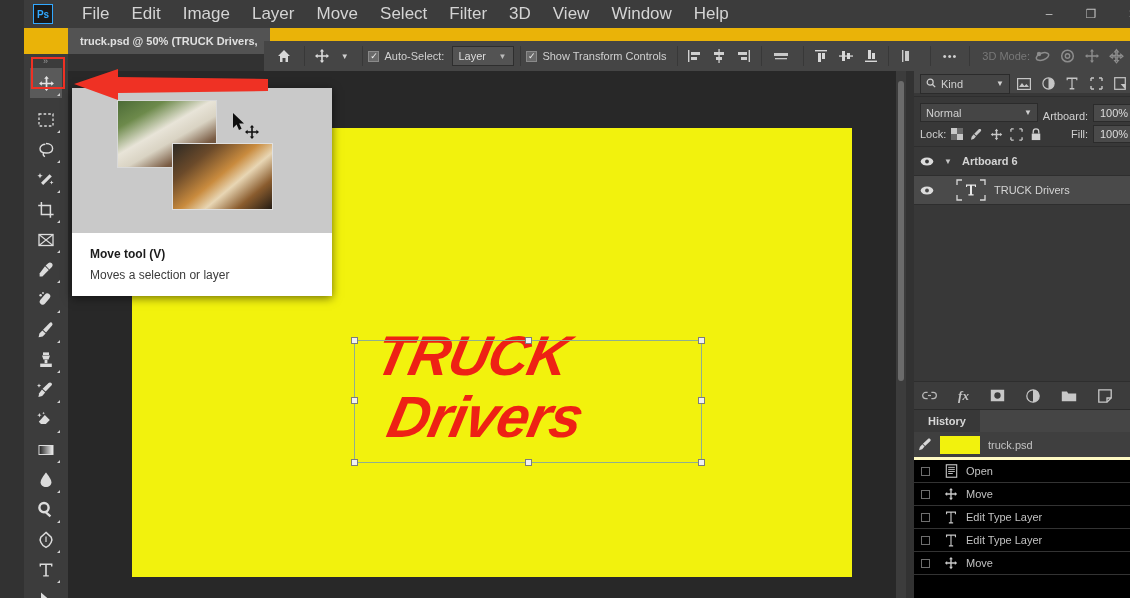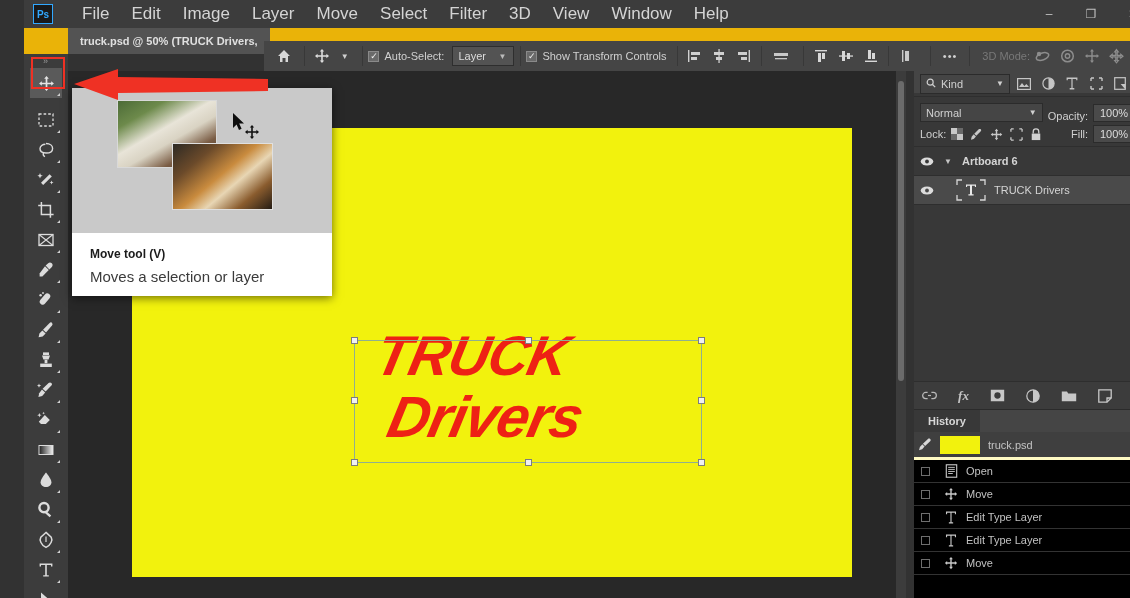--- a/index.html
+++ b/index.html
@@ -85,21 +85,21 @@
   .tt-img1 { position:absolute; left:45px; top:12px; width:100px; height:68px;
     background:linear-gradient(150deg,#4c6b37 0%,#6d8a4b 22%,#e8e4d8 44%,#d9d3c3 58%,#7a5c44 76%,#3d3028 100%);
     border:1px solid #d9d9d9; }
   .tt-img2 { position:absolute; left:100px; top:55px; width:101px; height:67px;
     background:linear-gradient(140deg,#2e2a24 0%,#6b4a2a 25%,#c98b3e 48%,#e8d6b4 62%,#8a5c2e 80%,#241c14 100%);
     border:1px solid #e0e0e0; }
   .tt-cursor { position:absolute; left:160px; top:24px; color:#101010; font-size:18px; }
   .tt-move { position:absolute; left:172px; top:36px; color:#101010; font-size:15px; }
   .tt-body { position:absolute; left:0; top:145px; width:260px; height:63px; padding:14px 18px; }
   .tt-title { color:#1b1b1b; font-size:12px; font-weight:bold; margin-bottom:7px; }
-  .tt-desc { color:#3b3b3b; font-size:15px; }
+  .tt-desc { color:#3b3b3b; font-size:12px; }
 
   
   .arrow { position:absolute; left:48px; top:68px; z-index:45; }
 
   
   .rpanel { position:absolute; left:890px; top:71px; width:240px; height:527px; background:#383838; }
   .panel-head { height:22px; background:#454545; display:flex; align-items:flex-end; }
   .ptab { height:22px; padding:0 14px; background:#383838; color:#d8d8d8;
     font-size:11px; font-weight:bold; display:flex; align-items:center; }
   .pmenu { margin-left:auto; margin-right:7px; color:#c0c0c0; font-size:12px; align-self:center; }
@@ -548,21 +548,21 @@
           </svg>
       </div>
       <div class="toggle-pill"></div>
     </div>
 
     <div class="blendrow">
       <div class="blendsel">
         <span>Normal</span>
         <span class="cv" style="font-size:8px">▼</span>
       </div>
-      <span class="opt-label">Opacity:</span>
+      <span class="opt-label">Artboard:</span>
       <div class="numfield">100%</div>
       <span style="font-size:8px;color:#bbb">▼</span>
     </div>
 
     <div class="lockrow">
       <span class="opt-label">Lock:</span>
       <div class="lockicons">
         <span>
           <svg width="12" height="12" viewBox="0 0 12 12">
               <rect x="0" y="0" width="6" height="6" fill="#c8c8c8"></rect>

